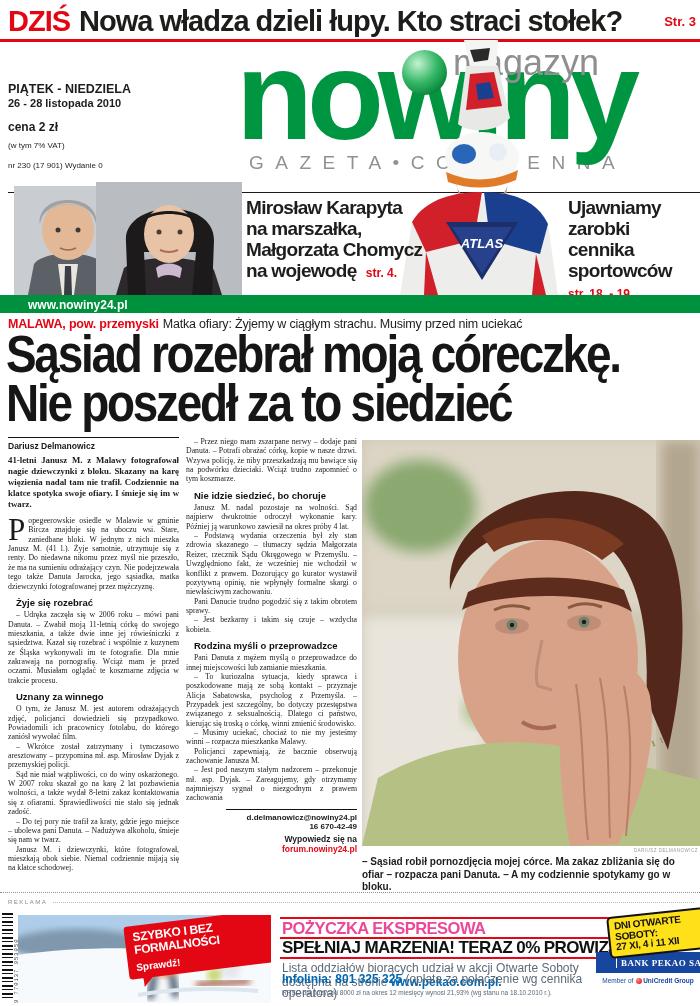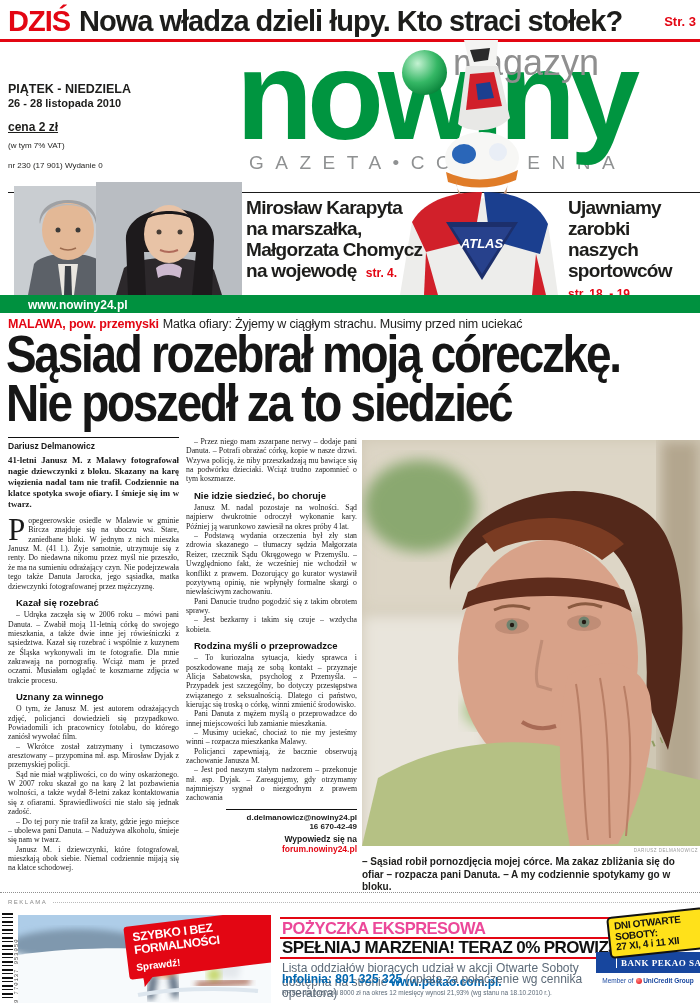--- a/index.html
+++ b/index.html
@@ -8,21 +8,21 @@
   
   .top-banner{position:absolute;left:8px;top:4px;width:688px;display:flex;align-items:flex-start;}
   .top-kicker{font-size:29px;font-weight:700;color:#e30613;letter-spacing:-1px;line-height:34px;}
   .top-headline{font-size:29px;font-weight:700;letter-spacing:-1px;line-height:34px;margin-left:9px;flex:1;}
   .top-pageref{font-size:13px;font-weight:700;color:#e30613;margin-top:10px;white-space:nowrap;}
   .top-rule{position:absolute;left:0;top:39px;width:700px;height:3px;background:#e30613;}
   
   .issue-info{position:absolute;left:8px;top:82px;width:160px;}
   .issue-day{font-size:12.5px;font-weight:700;}
   .issue-date{font-size:11px;font-weight:700;margin-top:1px;}
-  .issue-price{font-size:12px;font-weight:700;margin-top:11px;text-decoration:underline;}
+  .issue-price{font-size:12px;font-weight:700;margin-top:11px;}
   .issue-vat{font-size:8px;margin-top:7px;}
   .issue-no{font-size:8px;margin-top:11px;}
   .logo{position:absolute;left:236px;top:30px;font-size:126px;font-weight:700;color:#009540;
         letter-spacing:-6px;line-height:1.05;z-index:1;}
   .logo-ball{position:absolute;left:402px;top:50px;width:45px;height:45px;border-radius:50%;z-index:2;
         background:radial-gradient(circle at 35% 30%, #c4f2d2, #35b765 45%, #007a32 85%);}
   .logo-magazyn{position:absolute;left:453px;top:42px;font-size:36px;color:#8f8f8f;z-index:2;letter-spacing:0;}
   .logo-tagline{position:absolute;left:249px;top:152px;font-size:19px;color:#8f9192;letter-spacing:11.5px;z-index:0;}
   .photo-rule{position:absolute;left:8px;top:192px;width:692px;height:1px;background:#1a1a1a;}
   .photo-man{position:absolute;left:14px;top:186px;z-index:3;}
@@ -186,21 +186,21 @@
       <path d="M66,187 L126,187 L96,234 Z" fill="#27418c"></path>
       <text x="96" y="208" text-anchor="middle" font-family="Liberation Sans, sans-serif" font-size="13" font-weight="bold" fill="#fff" font-style="italic">ATLAS</text>
       <path d="M40,212 L52,255 L38,255 Z" fill="#d1202a"></path>
       <path d="M150,214 L146,255 L160,255 Z" fill="#d1202a"></path>
     </svg>
   </div>
 
   <div class="teaser teaser-right">
     <div>Ujawniamy</div>
     <div>zarobki</div>
-    <div>naszych</div>
+    <div>cennika</div>
     <div>
       <span>sportowców</span> <span class="pref">str. 18. - 19.</span>
     </div>
   </div>
 
   <div class="url-bar">
     <span>www.nowiny24.pl</span>
   </div>
 
   <div class="kicker">
@@ -209,40 +209,40 @@
 
   <div class="headline">
     <div class="hl">Sąsiad rozebrał moją córeczkę.</div>
     <div class="hl">Nie poszedł za to siedzieć</div>
   </div>
 
   <div class="col col1">
     <div class="byline">Dariusz Delmanowicz</div>
     <div class="lead">41-letni Janusz M. z Malawy fotografował nagie dziewczynki z bloku. Skazany na karę więzienia nadal tam nie trafił. Codziennie na klatce spotyka swoje ofiary. I śmieje się im w twarz.</div>
     <p class="p nodent dropcap">Popegeerowskie osiedle w Malawie w gminie Bircza znajduje się na uboczu wsi. Stare, zaniedbane bloki. W jednym z nich mieszka Janusz M. (41 l.). Żyje samotnie, utrzymuje się z renty. Do niedawna nikomu przez myśl nie przeszło, że ma na sumieniu odrażający czyn. Nie podejrzewała tego także Danuta Jarocka, jego sąsiadka, matka dziewczynki fotografowanej przez mężczyznę.</p>
-    <h4 class="sub">Kazał się rozebrać</h4>
+    <h4 class="sub">Żyje się rozebrać</h4>
     <p class="p">– Udręka zaczęła się w 2006 roku – mówi pani Danuta. – Zwabił moją 11-letnią córkę do swojego mieszkania, a także dwie inne jej rówieśniczki z sąsiedztwa. Kazał się rozebrać i wspólnie z kuzynem ze Śląska wykonywali im te fotografie. Dla mnie zakrawają na pornografię. Wciąż mam je przed oczami. Musiałam oglądać te koszmarne zdjęcia w trakcie procesu.</p>
     <h4 class="sub">Uznany za winnego</h4>
     <p class="p">O tym, że Janusz M. jest autorem odrażających zdjęć, policjanci dowiedzieli się przypadkowo. Powiadomili ich pracownicy fotolabu, do którego zaniósł wywołać film.</p>
     <p class="p">– Wkrótce został zatrzymany i tymczasowo aresztowany – przypomina mł. asp. Mirosław Dyjak z przemyskiej policji.</p>
     <p class="p">Sąd nie miał wątpliwości, co do winy oskarżonego. W 2007 roku skazał go na karę 2 lat pozbawienia wolności, a także wydał 8-letni zakaz kontaktowania się z ofiarami. Sprawiedliwości nie stało się jednak zadość.</p>
     <p class="p">– Do tej pory nie trafił za kraty, gdzie jego miejsce – ubolewa pani Danuta. – Nadużywa alkoholu, śmieje się nam w twarz.</p>
     <p class="p">Janusz M. i dziewczynki, które fotografował, mieszkają obok siebie. Niemal codziennie mijają się na klatce schodowej.</p>
   </div>
 
   <div class="col col2">
     <p class="p">– Przez niego mam zszarpane nerwy – dodaje pani Danuta. – Potrafi obrażać córkę, kopie w nasze drzwi. Wzywa policję, że niby przeszkadzają mu bawiące się na podwórku dzieciaki. Wciąż trudno zapomnieć o tym koszmarze.</p>
     <h4 class="sub">Nie idzie siedzieć, bo choruje</h4>
     <p class="p">Janusz M. nadal pozostaje na wolności. Sąd najpierw dwukrotnie odroczył wykonanie kary. Później ją warunkowo zawiesił na okres próby 4 lat.</p>
     <p class="p">– Podstawą wydania orzeczenia był zły stan zdrowia skazanego – tłumaczy sędzia Małgorzata Reizer, rzecznik Sądu Okręgowego w Przemyślu. – Uwzględniono fakt, że wcześniej nie wchodził w konflikt z prawem. Dozorujący go kurator wystawił pozytywną opinię, nie wpłynęły formalne skargi o niewłaściwym zachowaniu.</p>
     <p class="p">Pani Danucie trudno pogodzić się z takim obrotem sprawy.</p>
     <p class="p">– Jest bezkarny i takim się czuje – wzdycha kobieta.</p>
     <h4 class="sub">Rodzina myśli o przeprowadzce</h4>
+    <p class="p">Pani Danuta z mężem myślą o przeprowadzce do innej miejscowości lub zamianie mieszkania.</p>
     <p class="p">– To kuriozalna sytuacja, kiedy sprawca i poszkodowane mają ze sobą kontakt – przyznaje Alicja Sabatowska, psycholog z Przemyśla. – Przypadek jest szczególny, bo dotyczy przestępstwa związanego z seksualnością. Dlatego ci państwo, kierując się troską o córkę, winni zmienić środowisko.</p>
-    <p class="p">Pani Danuta z mężem myślą o przeprowadzce do innej miejscowości lub zamianie mieszkania.</p>
     <p class="p">– Musimy uciekać, chociaż to nie my jesteśmy winni – rozpacza mieszkanka Malawy.</p>
     <p class="p">Policjanci zapewniają, że bacznie obserwują zachowanie Janusza M.</p>
     <p class="p">– Jest pod naszym stałym nadzorem – przekonuje mł. asp. Dyjak. – Zareagujemy, gdy otrzymamy najmniejszy sygnał o niezgodnym z prawem zachowania</p>
     <div class="contact">
       <div class="line">d.delmanowicz@nowiny24.pl</div>
       <div class="line">16 670-42-49</div>
       <div class="forum">
         <span>Wypowiedz się na </span><b>forum.nowiny24.pl</b>
       </div>
     </div>

